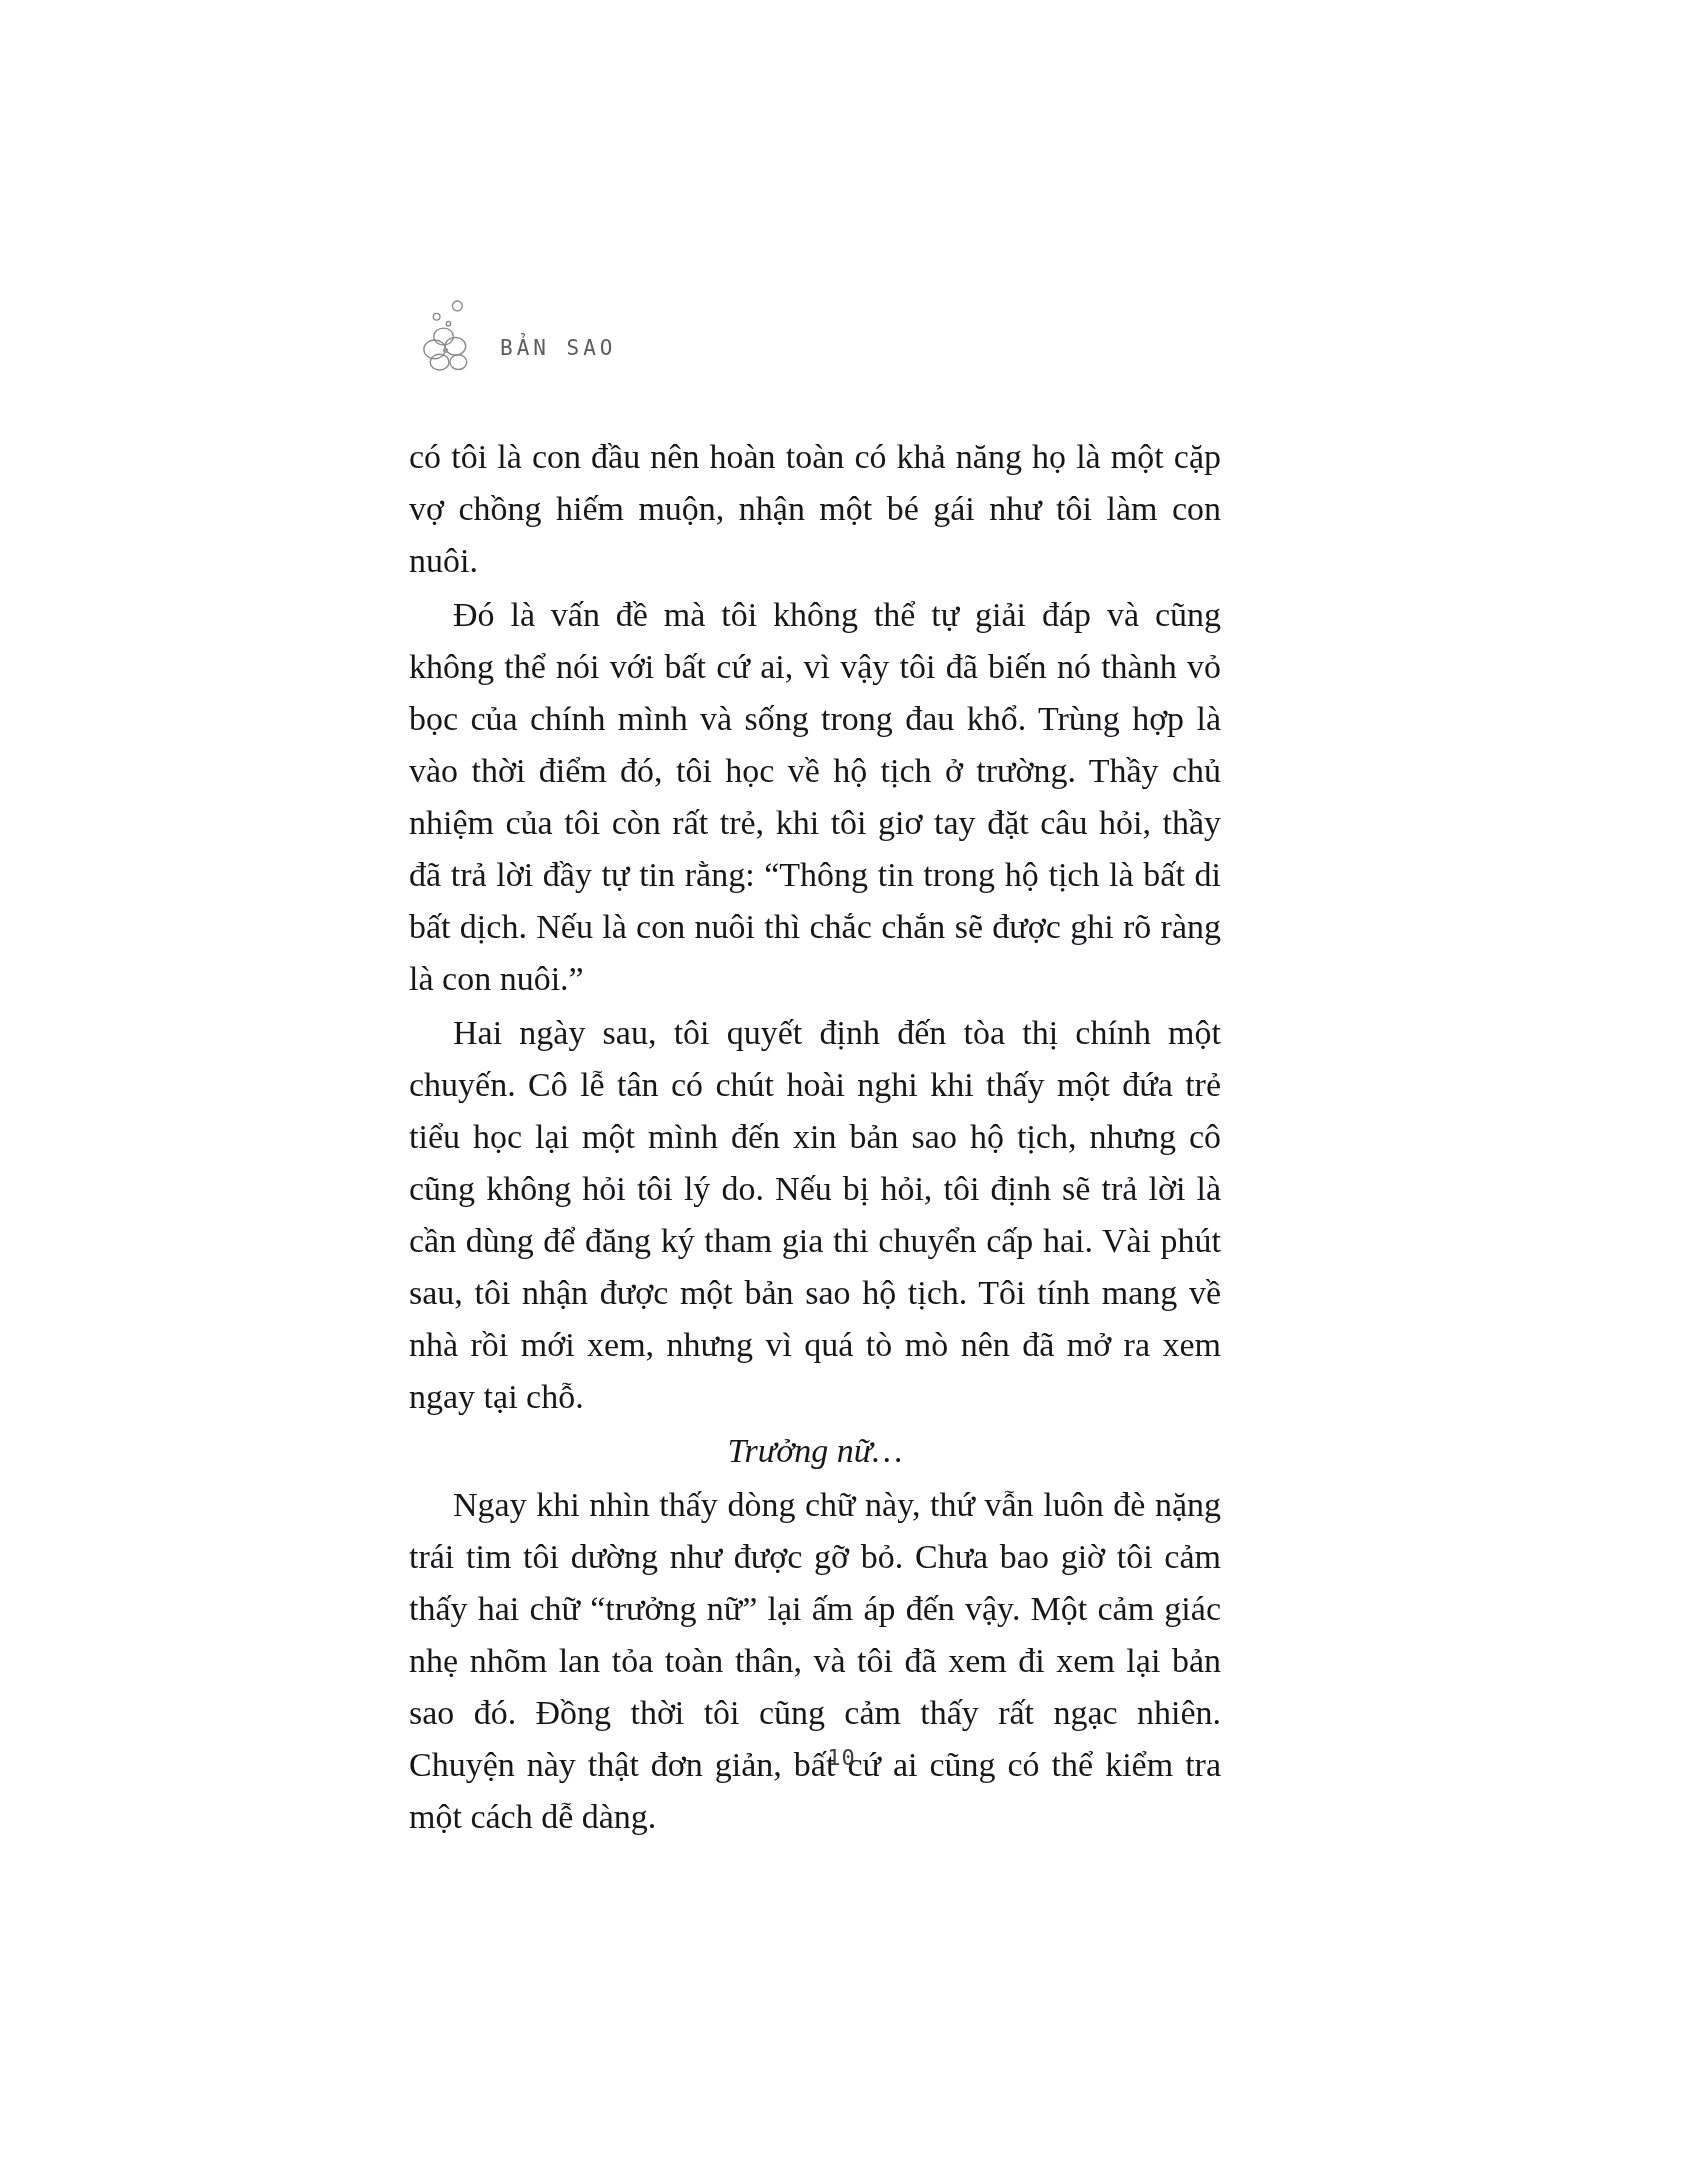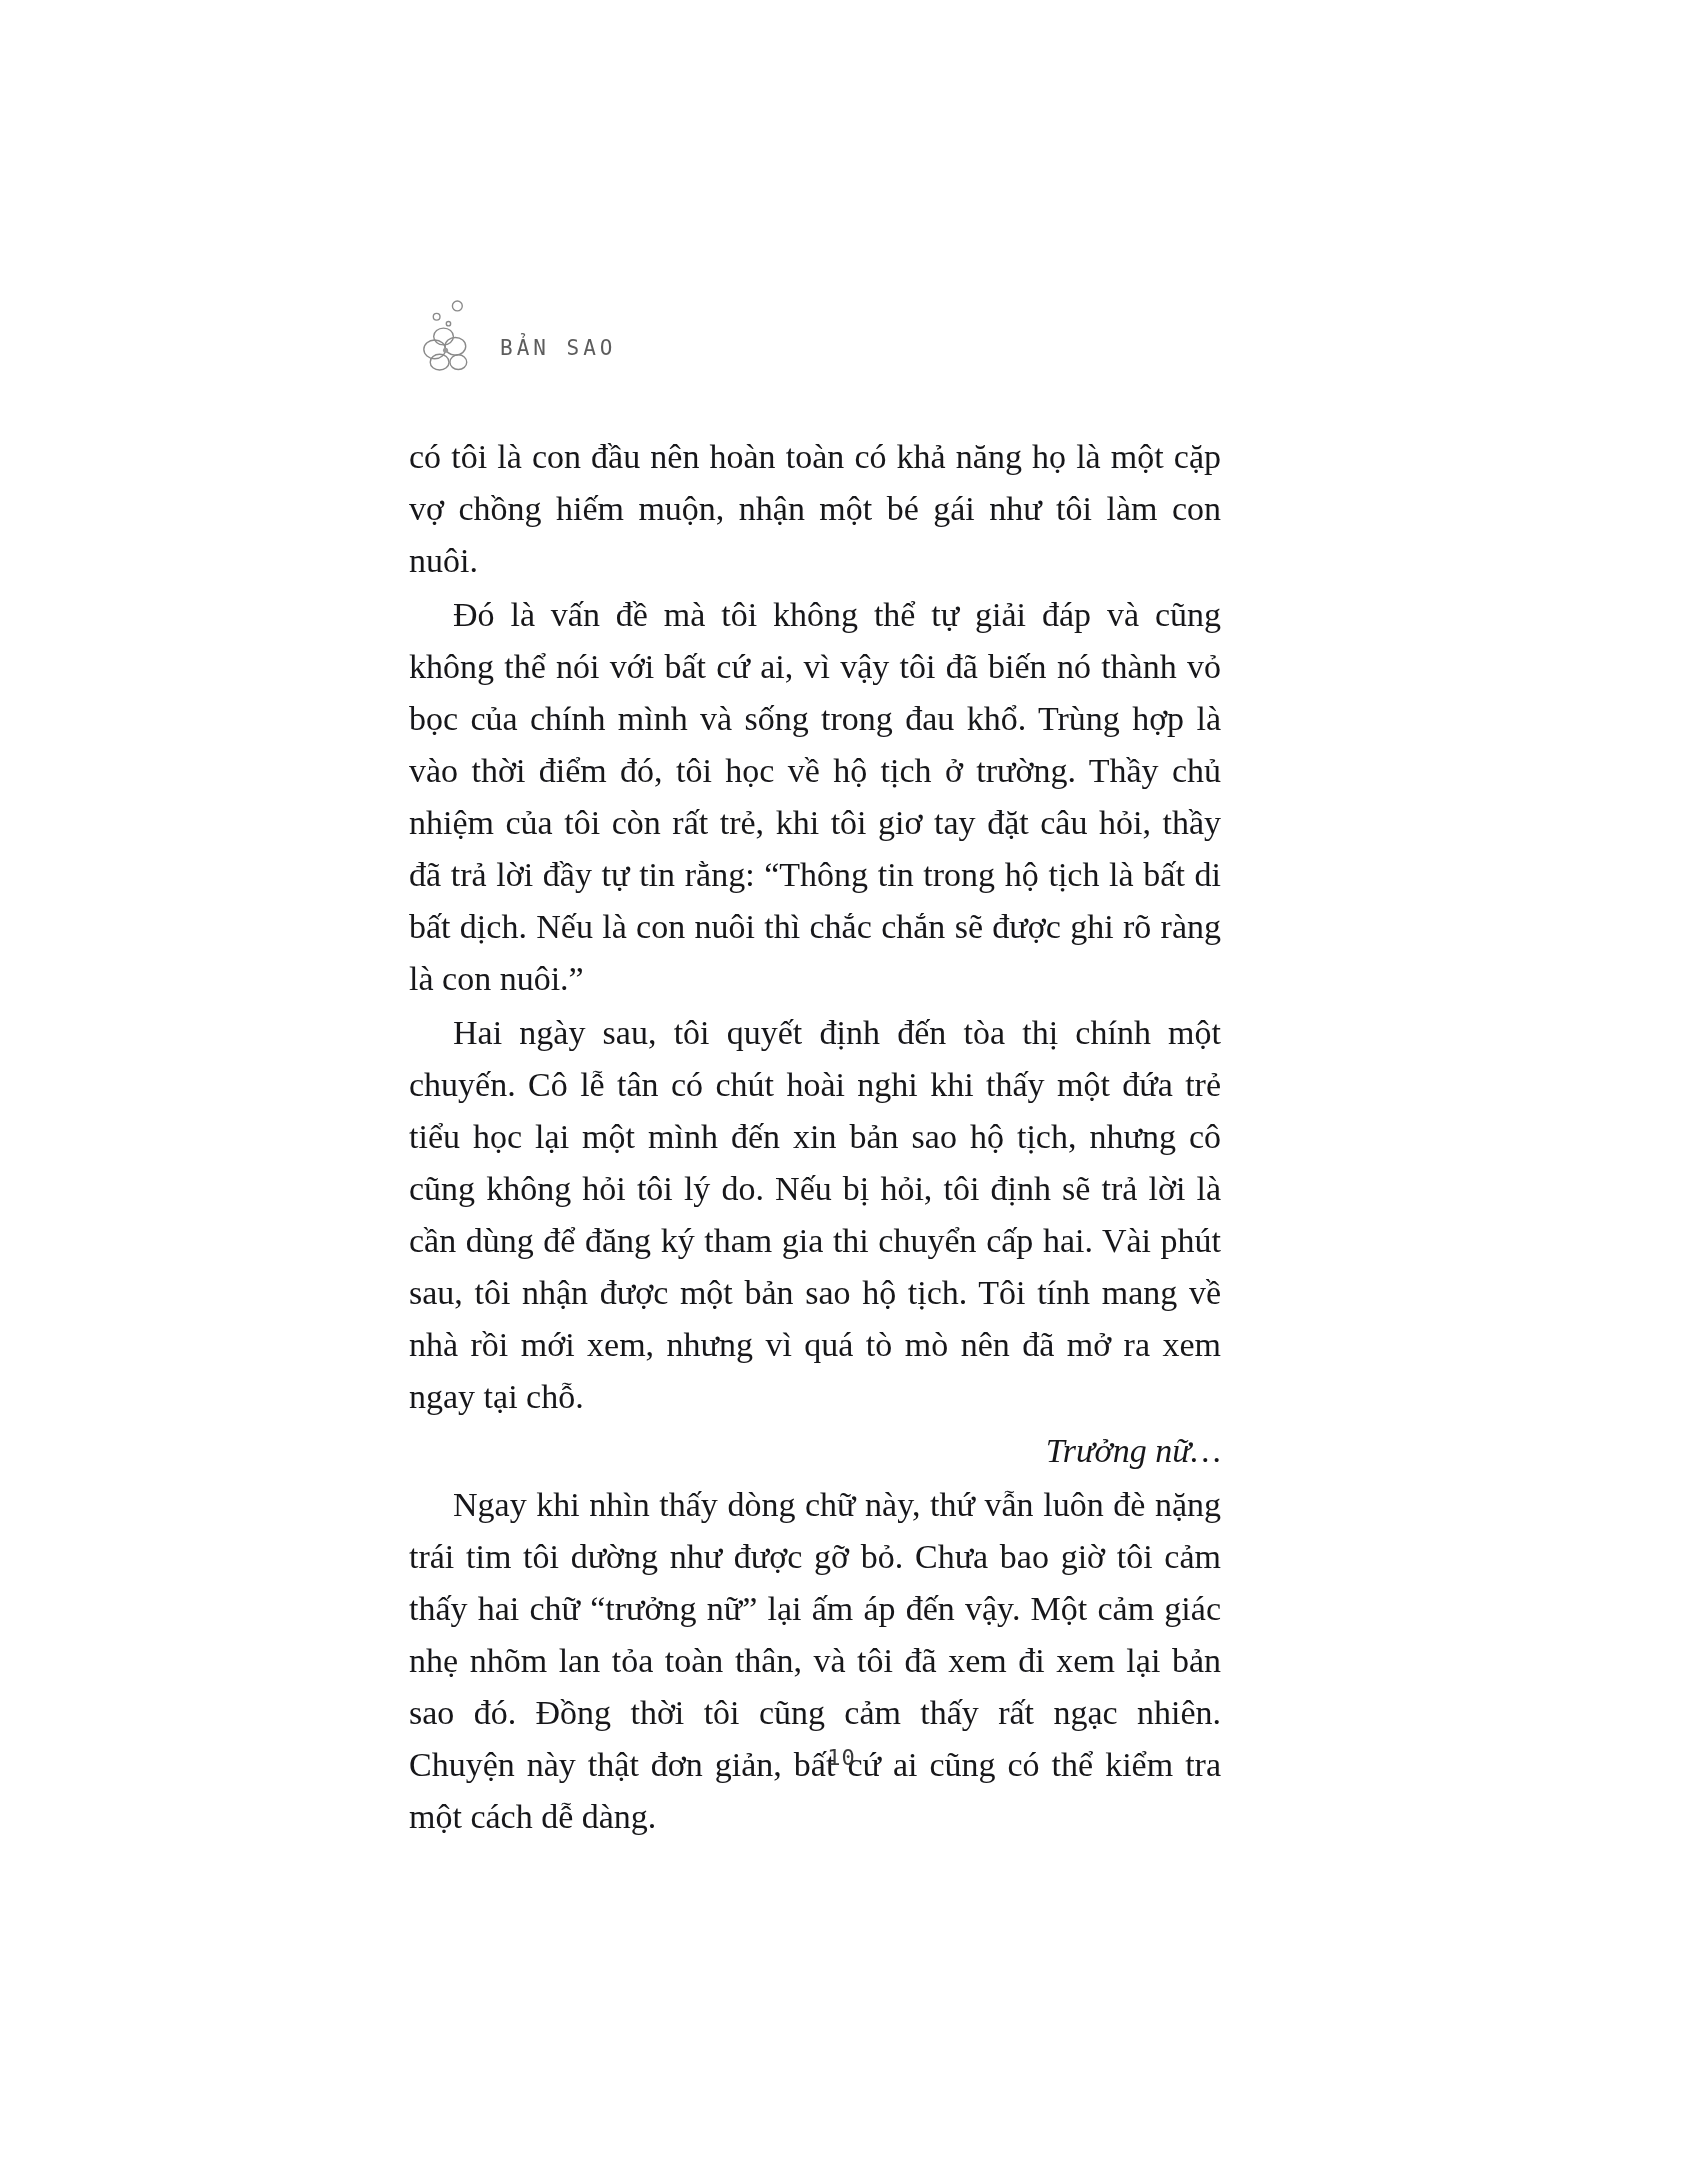--- a/index.html
+++ b/index.html
@@ -69,21 +69,21 @@
     -webkit-hyphens: none;
     hyphens: none;
   }
   .text-block p.indent {
     text-indent: 44px;
   }
   .text-block p.italic {
     font-style: italic;
   }
   .text-block p.nojust {
-    text-align: right;
+    text-align: center;
   }
 
   
   .folio {
     position: absolute;
     top: 1745px;
     left: 0;
     width: 1683px;
     text-align: center;
     font-family: "DejaVu Sans Mono", monospace;

